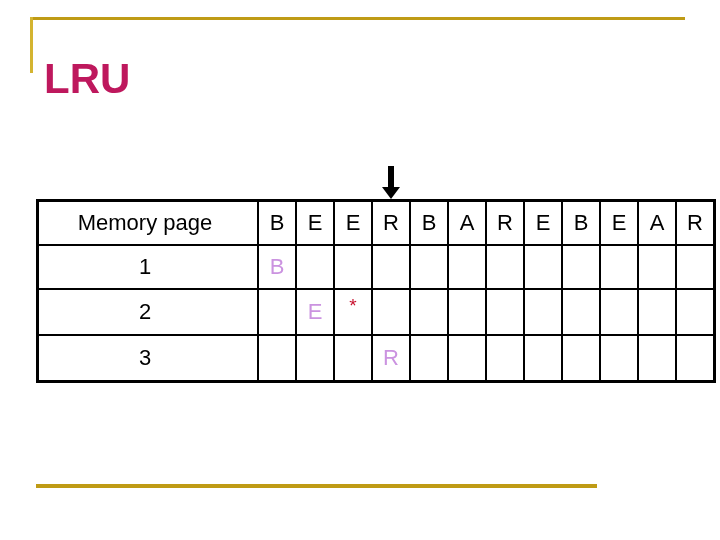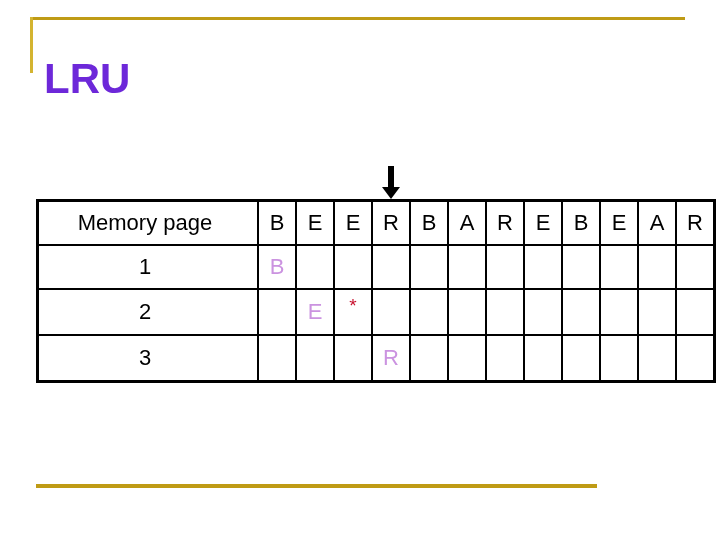--- a/index.html
+++ b/index.html
@@ -41,21 +41,21 @@
     background: #bf9b15;
   }
 
   
   .slide-title {
     position: absolute;
     left: 44px;
     top: 27px;
     font-size: 42px;
     line-height: 48px;
-    color: #6d28d9;
+    color: #be185d;
     letter-spacing: 0px;
     white-space: nowrap;
   }
 
   
   .down-arrow {
     position: absolute;
     top: 166px;
     width: 24px;
     height: 34px;

